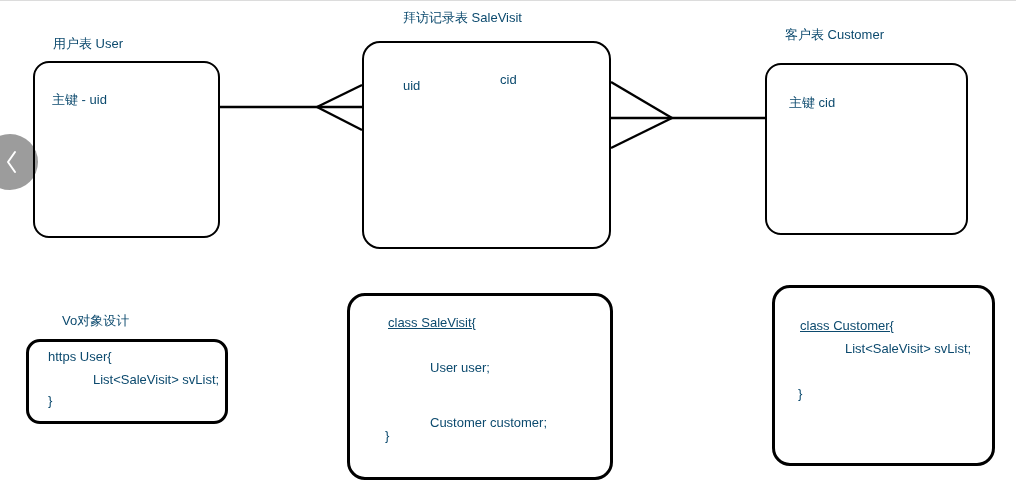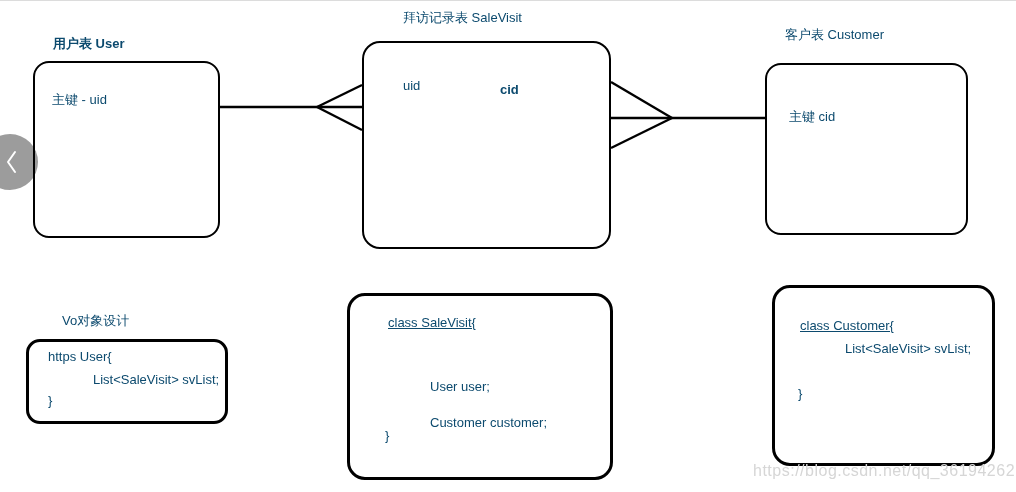--- a/index.html
+++ b/index.html
@@ -40,46 +40,45 @@
       <line x1="611" y1="147" x2="672" y2="117"></line>
     </g>
   </svg>
 
   <button class="prev-btn">
     <svg width="56" height="56" viewBox="0 0 56 56">
       <polyline points="33,18 26,28 33,38" fill="none" stroke="#ffffff" stroke-width="2" stroke-linecap="round" stroke-linejoin="round"></polyline>
     </svg>
   </button>
 
-  <div class="txt" style="left:53px;top:35px;font-weight:bold;">用户表 User</div>
+  <div class="txt" style="left:53px;top:35px;">用户表 User</div>
   <div class="entity-box" style="left:33px;top:60px;width:187px;height:177px;"></div>
   <div class="txt" style="left:52px;top:91px;text-align:center;">主键 - uid</div>
 
   <div class="txt" style="left:403px;top:9px;">拜访记录表 SaleVisit</div>
   <div class="entity-box" style="left:362px;top:40px;width:249px;height:208px;border-radius:18px;"></div>
   <div class="txt" style="left:403px;top:77px;">uid</div>
-  <div class="txt" style="left:500px;top:81px;font-weight:bold;">cid</div>
+  <div class="txt" style="left:500px;top:71px;">cid</div>
 
   <div class="txt" style="left:785px;top:26px;">客户表 Customer</div>
   <div class="entity-box" style="left:765px;top:62px;width:203px;height:172px;"></div>
-  <div class="txt" style="left:789px;top:108px;text-align:right;">主键 cid</div>
+  <div class="txt" style="left:789px;top:94px;text-align:right;">主键 cid</div>
 
   <div class="txt" style="left:62px;top:312px;">Vo对象设计</div>
 
   <div class="code-box" style="left:26px;top:338px;width:202px;height:85px;border-radius:14px;"></div>
   <div class="txt" style="left:48px;top:348px;">https User{</div>
   <div class="txt" style="left:93px;top:371px;">List&lt;SaleVisit&gt; svList;</div>
   <div class="txt" style="left:48px;top:392px;">}</div>
 
   <div class="code-box" style="left:347px;top:292px;width:266px;height:187px;border-radius:18px;"></div>
   <div class="txt" style="left:388px;top:314px;text-decoration:underline;">class SaleVisit{</div>
-  <div class="txt" style="left:430px;top:359px;margin-top:19px;">User user;</div>
+  <div class="txt" style="left:430px;top:359px;">User user;</div>
   <div class="txt" style="left:430px;top:382px;margin-top:32px;">Customer customer;</div>
   <div class="txt" style="left:385px;top:427px;">}</div>
 
   <div class="code-box" style="left:772px;top:284px;width:223px;height:181px;border-radius:18px;"></div>
   <div class="txt" style="left:800px;top:317px;text-decoration:underline;">class Customer{</div>
   <div class="txt" style="left:845px;top:340px;">List&lt;SaleVisit&gt; svList;</div>
   <div class="txt" style="left:798px;top:385px;">}</div>
 
-  <div class="watermark">https://blog.csdn.net/qq_36194262</div>
 
 </div>
 
 </body></html>

